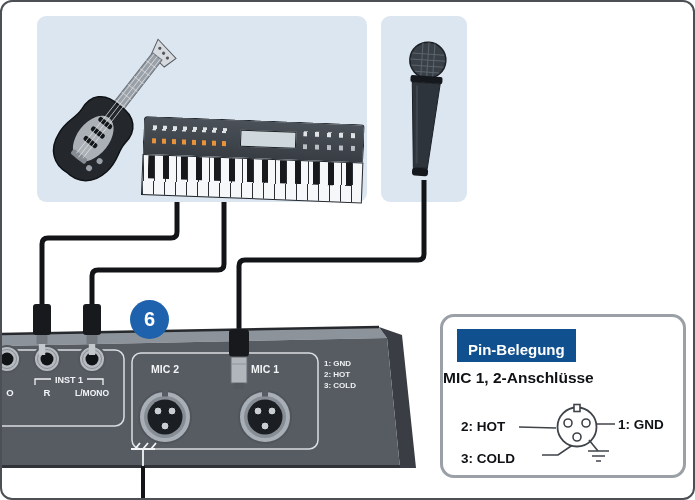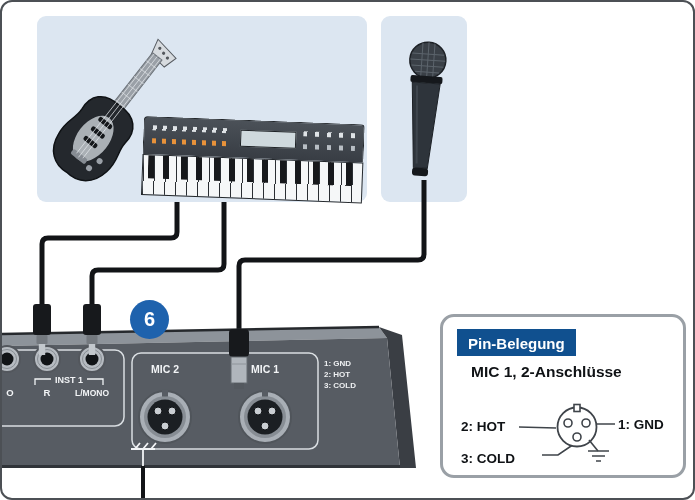--- a/index.html
+++ b/index.html
@@ -39,22 +39,22 @@
 
   
   .badge { position:absolute; left:128px; top:298px; width:39px; height:39px; border-radius:50%;
            background:#1e62ad; color:#fff; font-weight:bold; font-size:20px;
            display:flex; align-items:center; justify-content:center; }
 
   
   .pin-panel { position:absolute; left:438px; top:312px; width:246px; height:164px; box-sizing:border-box;
                background:#fff; border:3px solid #9aa0a6; border-radius:14px; }
   .pin-header { display:inline-block; margin:12px 0 0 14px; background:#10508f; color:#fff;
-                font-size:15px; font-weight:bold; padding:6px 11px 4px; }
-  .pin-title  { margin:7px 0 0 28px; font-size:15.5px; font-weight:bold; color:#0f1215; }
+                font-size:15px; font-weight:bold; padding:12px 11px 4px; }
+  .pin-title  { margin:7px 0 0 0; font-size:15.5px; font-weight:bold; color:#0f1215; }
   .pin-svg { position:absolute; left:0; top:84px; }
 
   svg text { font-family:"Liberation Sans", sans-serif; }
 </style>
 </head>
 <body>
 
 <div class="stage">
 
   <div id="instrument-box" class="softbox"></div>

